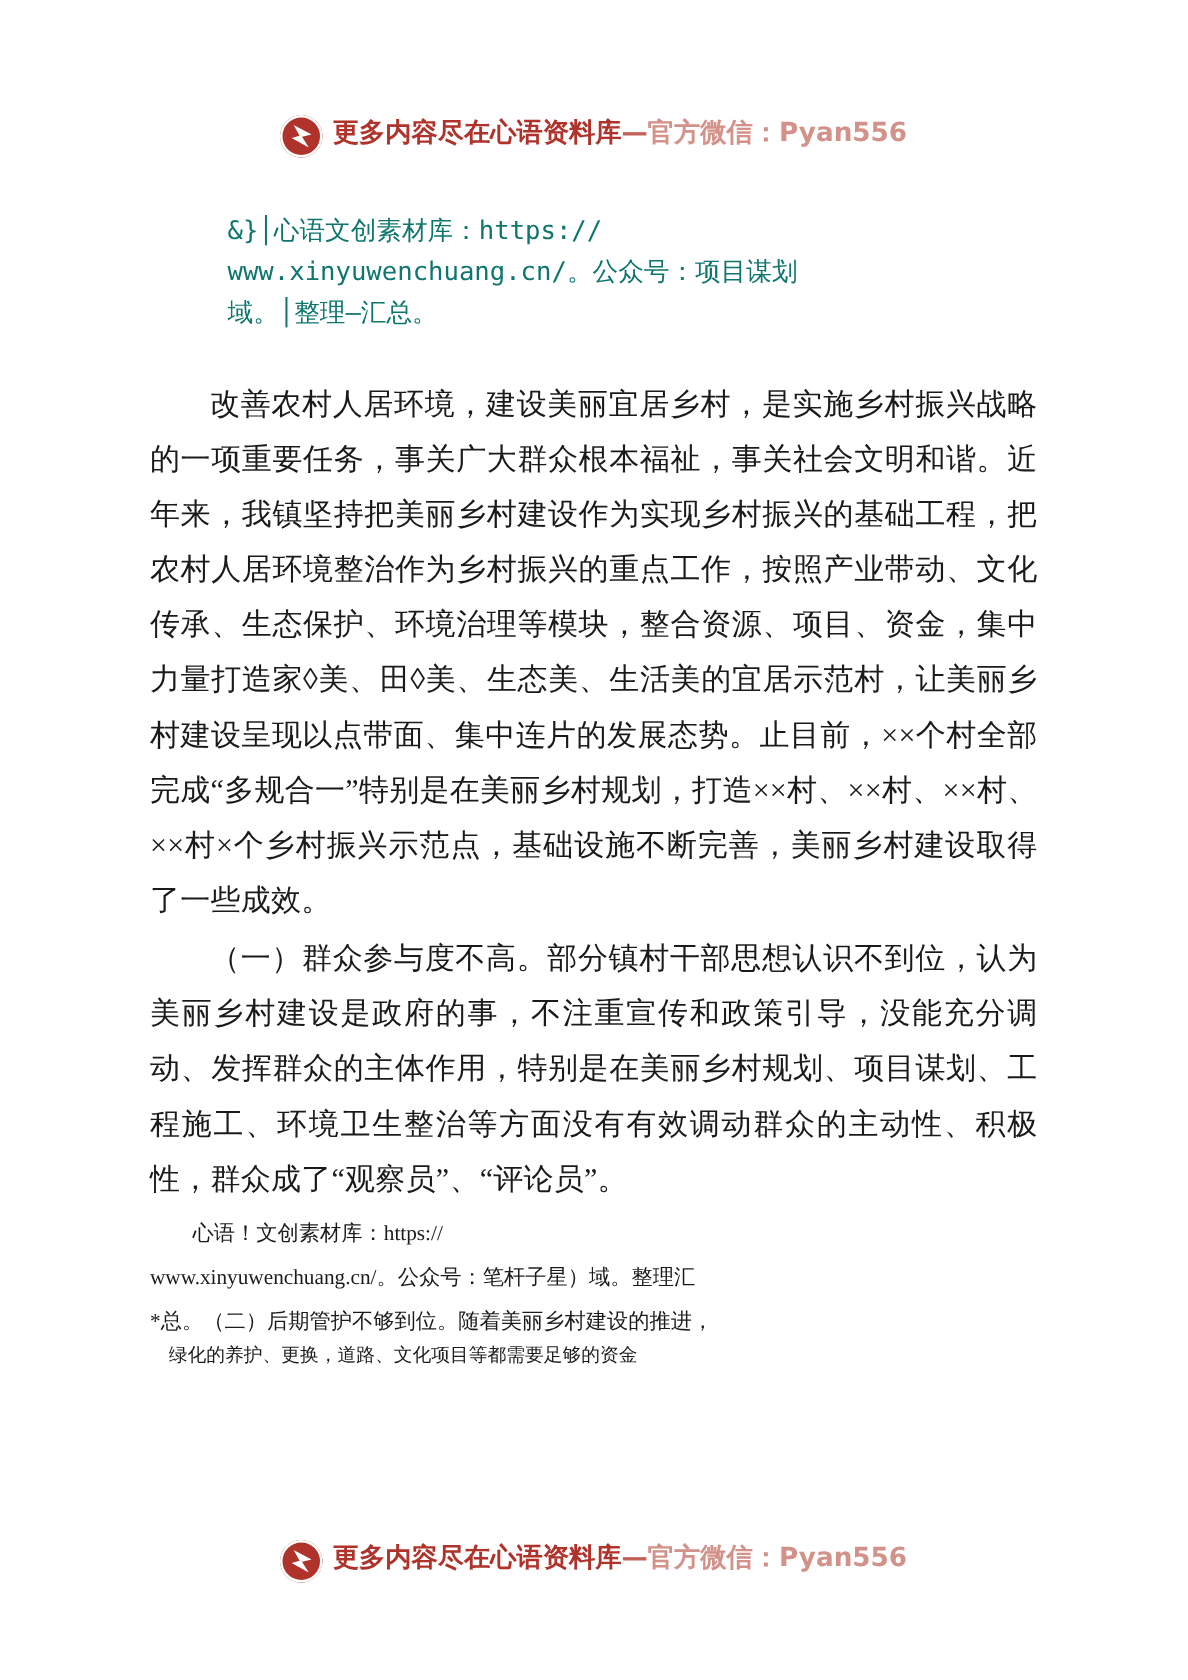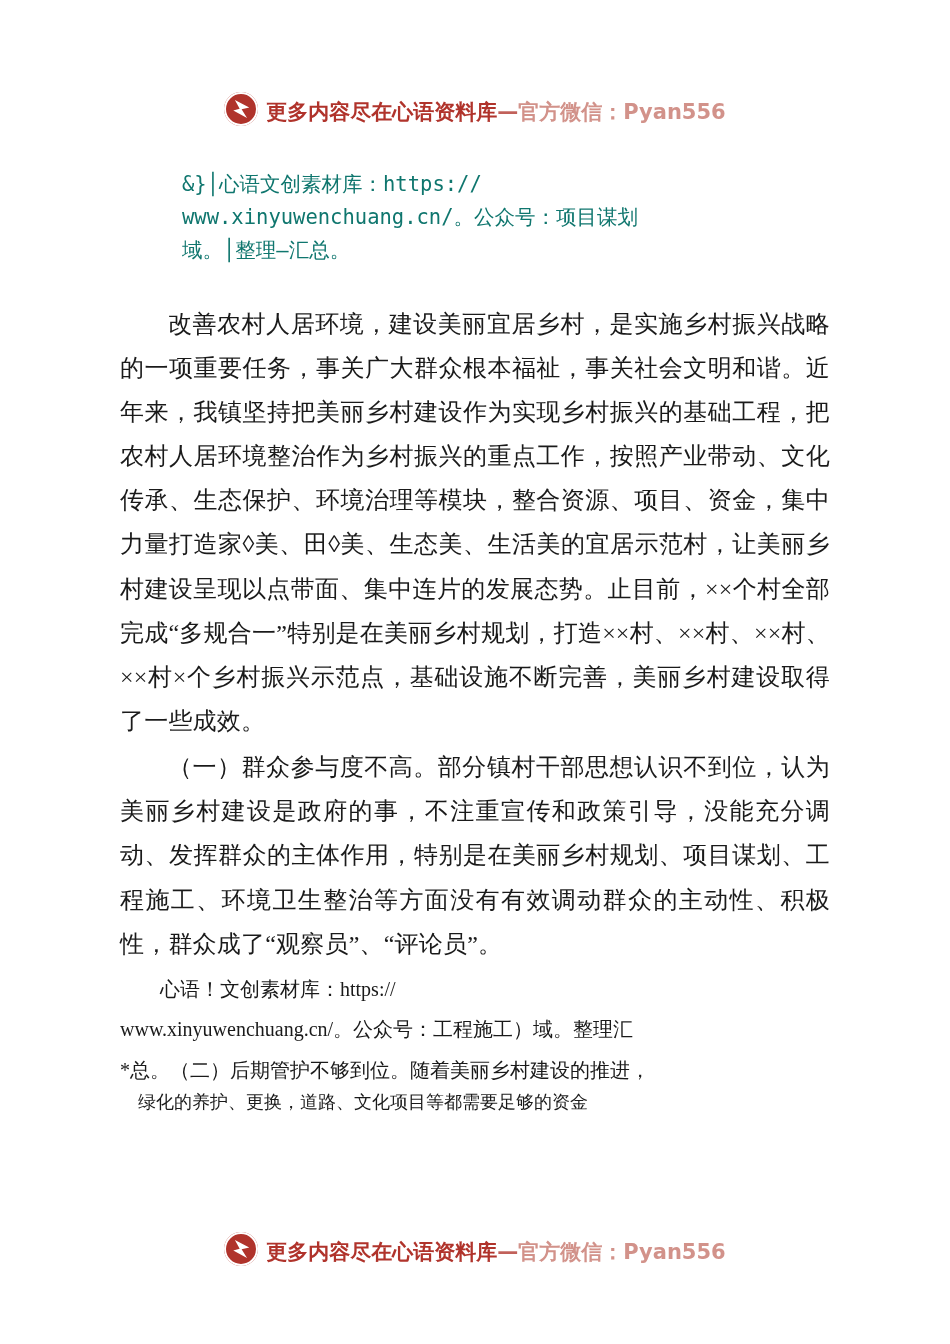--- a/index.html
+++ b/index.html
@@ -22,21 +22,21 @@
     box-sizing: border-box;
     padding: 0 120px;
   }
 
   
   .watermark {
     position: absolute;
     left: 0;
     width: 950px;
     display: flex;
-    align-items: flex-end;
+    align-items: flex-start;
     justify-content: center;
     gap: 8px;
     pointer-events: none;
   }
   .watermark.top { top: 92px; }
   .watermark.bottom { top: 1232px; }
 
   .wm-logo {
     width: 34px;
     height: 34px;
@@ -94,30 +94,30 @@
     font-size: 24px;
     line-height: 1.84;
     margin: 0 0 2px 0;
     text-indent: 2em;
     text-align: justify;
     letter-spacing: 0.2px;
   }
   p.para.tight { margin-bottom: 0; }
 
   .mixed {
-    font-size: 20px;
+    font-size: 17px;
     line-height: 1.72;
     margin: 6px 0 0 0;
     text-indent: 2em;
     text-align: justify;
     word-break: break-all;
   }
   .mixed.no-indent { text-indent: 0; }
   .last-line {
-    font-size: 18px;
+    font-size: 15px;
     line-height: 1.76;
     margin: 0;
     text-indent: 1em;
   }
 </style>
 </head>
 <body>
 
 <div class="page">
 
@@ -136,21 +136,21 @@
       <span>域。│整理—汇总。</span>
     </div>
 
 
     <p class="para">改善农村人居环境，建设美丽宜居乡村，是实施乡村振兴战略的一项重要任务，事关广大群众根本福祉，事关社会文明和谐。近年来，我镇坚持把美丽乡村建设作为实现乡村振兴的基础工程，把农村人居环境整治作为乡村振兴的重点工作，按照产业带动、文化传承、生态保护、环境治理等模块，整合资源、项目、资金，集中力量打造家◊美、田◊美、生态美、生活美的宜居示范村，让美丽乡村建设呈现以点带面、集中连片的发展态势。止目前，××个村全部完成“多规合一”特别是在美丽乡村规划，打造××村、××村、××村、××村×个乡村振兴示范点，基础设施不断完善，美丽乡村建设取得了一些成效。</p>
 
 
     <p class="para tight">（一）群众参与度不高。部分镇村干部思想认识不到位，认为美丽乡村建设是政府的事，不注重宣传和政策引导，没能充分调动、发挥群众的主体作用，特别是在美丽乡村规划、项目谋划、工程施工、环境卫生整治等方面没有有效调动群众的主动性、积极性，群众成了“观察员”、“评论员”。</p>
 
     <p class="mixed">心语！文创素材库：https://</p>
-    <p class="mixed no-indent">www.xinyuwenchuang.cn/。公众号：工程施工）域。整理汇</p>
+    <p class="mixed no-indent">www.xinyuwenchuang.cn/。公众号：笔杆子星）域。整理汇</p>
     <p class="mixed no-indent">*总。（二）后期管护不够到位。随着美丽乡村建设的推进，</p>
 
     <p class="last-line">绿化的养护、更换，道路、文化项目等都需要足够的资金</p>
 
   </div>
 
   <div class="watermark bottom">
     <div class="wm-logo"></div>
     <div class="wm-text">
       <span>更多内容尽在心语资料库</span><span class="sep">—</span><span class="tail">官方微信：Pyan556</span>

